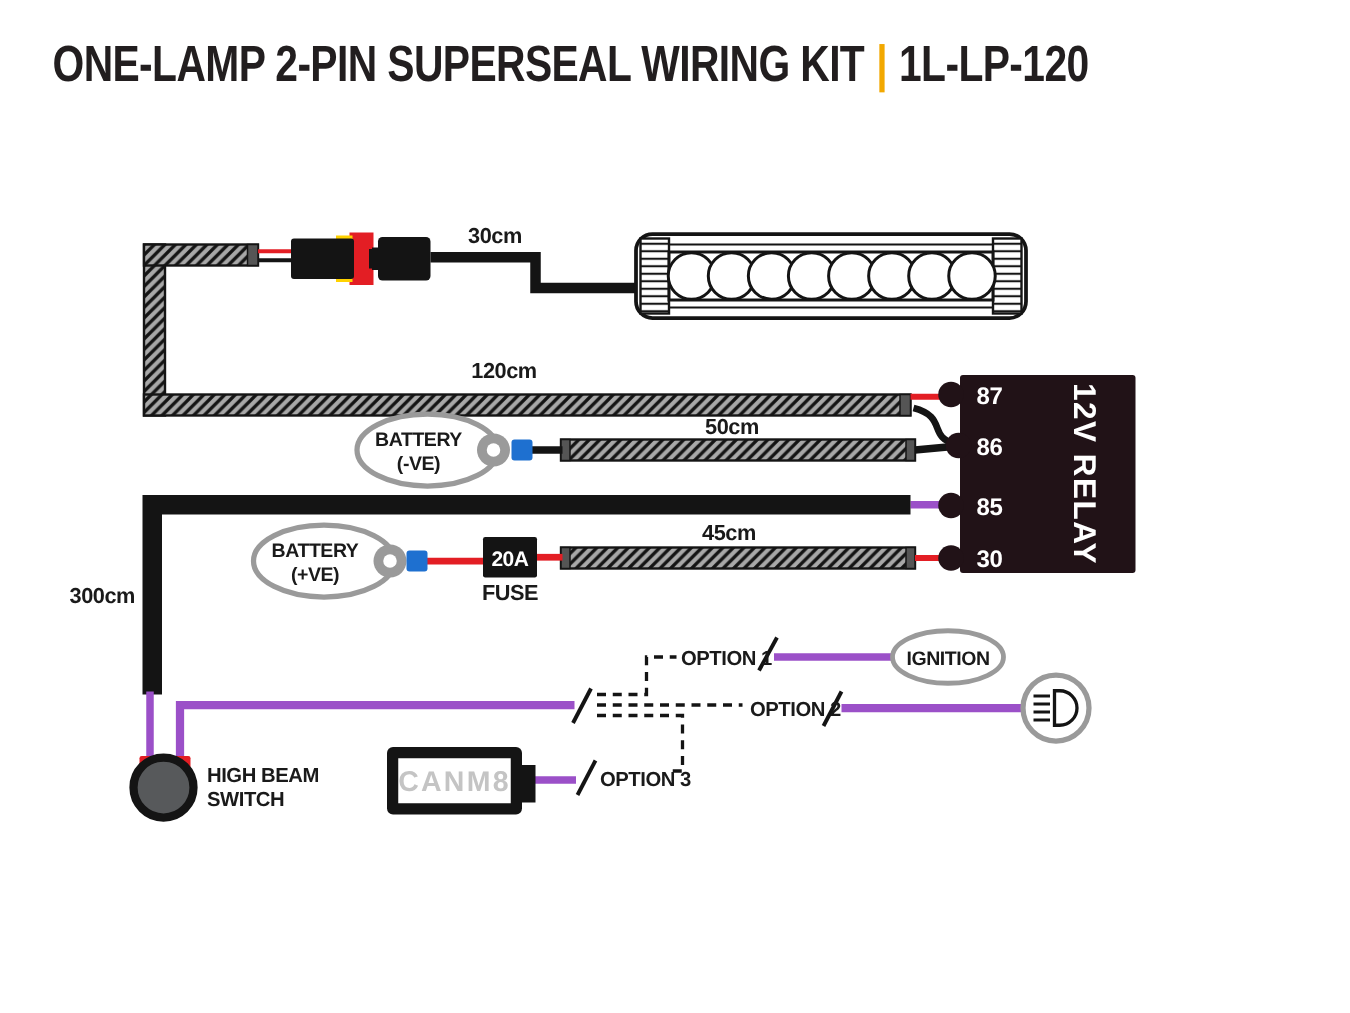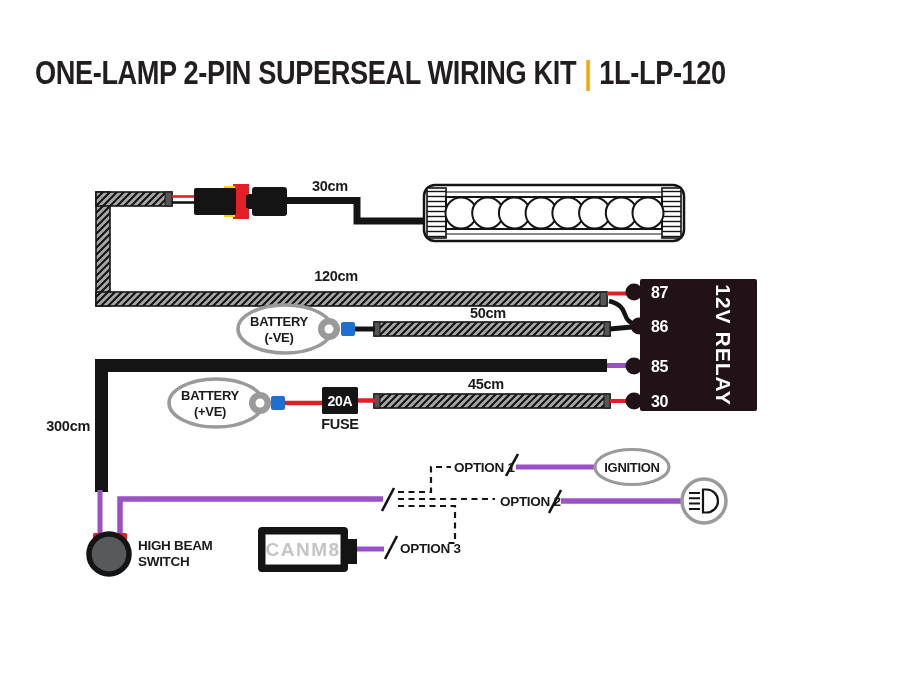--- a/index.html
+++ b/index.html
@@ -1,17 +1,17 @@
 <!DOCTYPE html>
 <html><head>
 <meta charset="utf-8">
 <style>
   html,body{margin:0;padding:0;background:#ffffff;}
   .stage{position:relative;width:900px;height:642px;background:#ffffff;overflow:hidden;
-         font-family:"Liberation Sans",sans-serif;margin-top:29px;}
+         font-family:"Liberation Sans",sans-serif;}
   .title{position:absolute;left:35px;top:24px;font-size:34px;font-weight:bold;
          color:#221e1f;white-space:nowrap;letter-spacing:-0.5px;
          transform:scaleX(0.80);transform-origin:left top;}
   .title .sep{color:#f2a800;margin:0 10px;font-weight:bold;}
   svg{position:absolute;left:0;top:0;}
   text{font-family:"Liberation Sans",sans-serif;font-weight:bold;fill:#1a1a1a;letter-spacing:-0.3px;}
   .wlabel{font-size:14.5px;}
   .olabel{font-size:13.5px;}
   .slabel{font-size:13.5px;}
   .tnum{font-size:16px;fill:#ffffff;}

